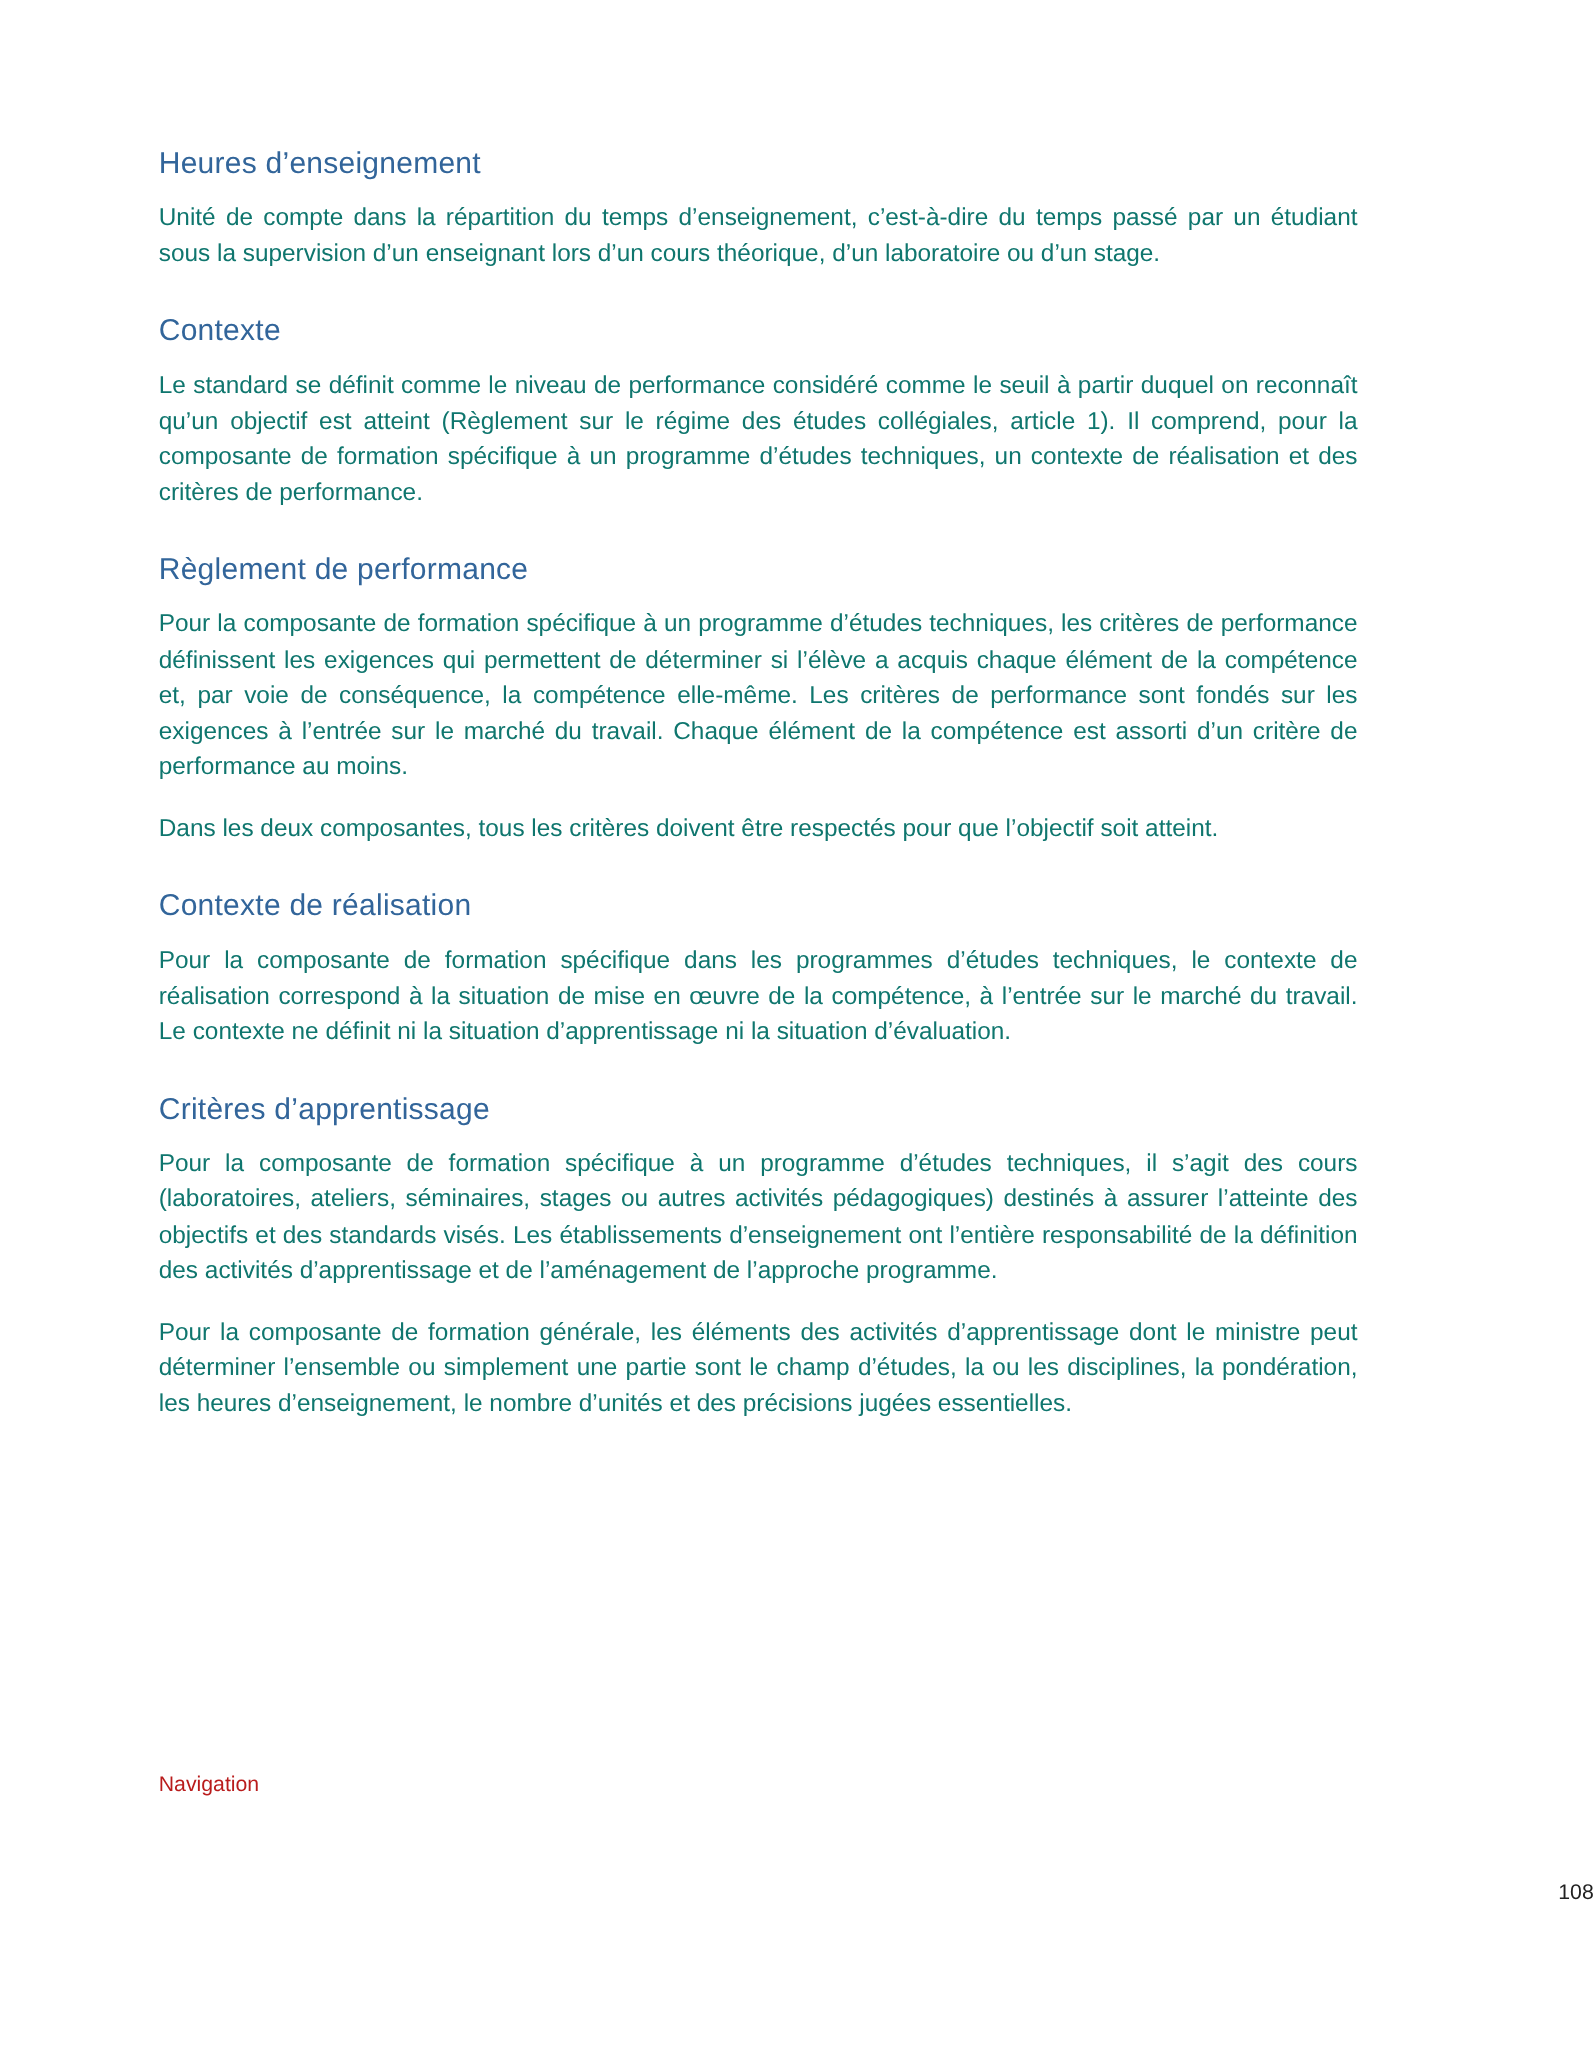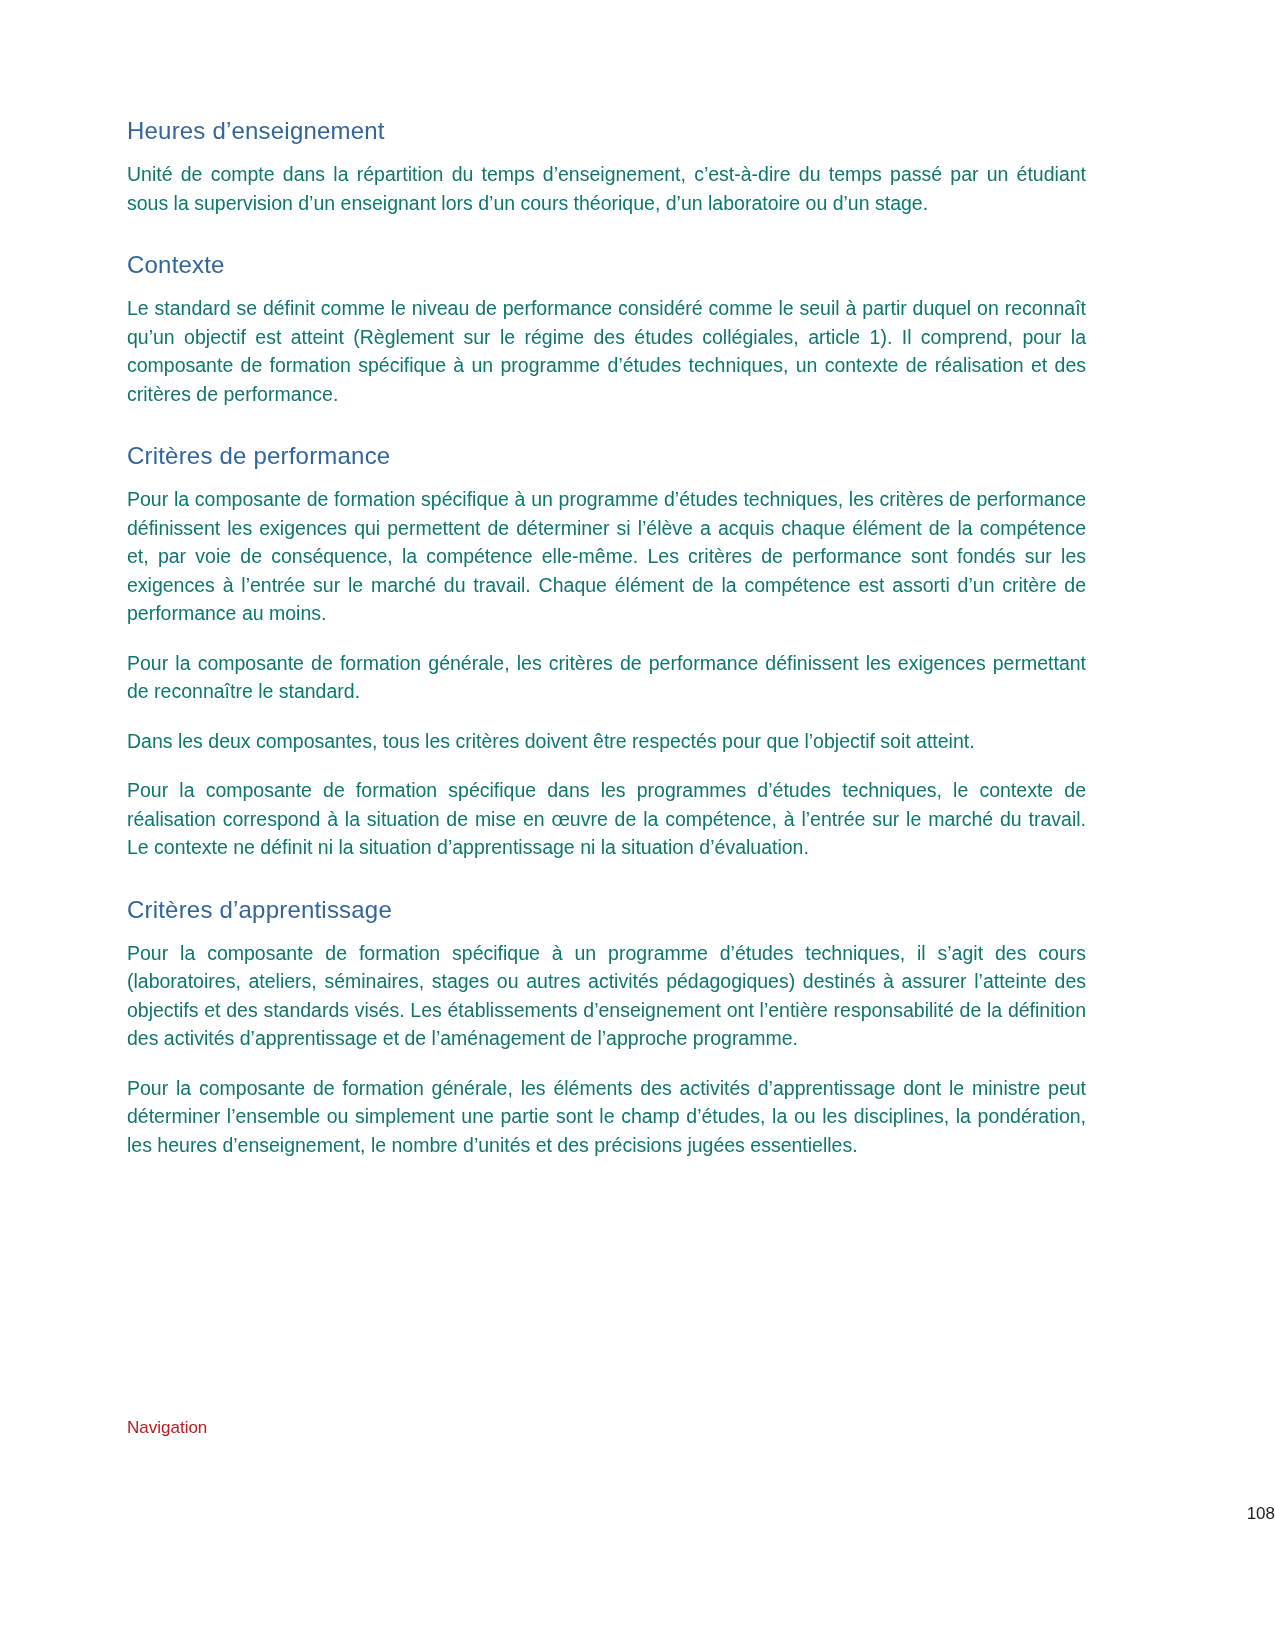--- a/index.html
+++ b/index.html
@@ -67,27 +67,27 @@
     <h2 class="sec-heading">Heures d’enseignement</h2>
     <p class="body-par">Unité de compte dans la répartition du temps d’enseignement, c’est-à-dire du temps passé par un étudiant sous la supervision d’un enseignant lors d’un cours théorique, d’un laboratoire ou d’un stage.</p>
   </section>
 
   <section>
     <h2 class="sec-heading">Contexte</h2>
     <p class="body-par">Le standard se définit comme le niveau de performance considéré comme le seuil à partir duquel on reconnaît qu’un objectif est atteint (Règlement sur le régime des études collégiales, article 1). Il comprend, pour la composante de formation spécifique à un programme d’études techniques, un contexte de réalisation et des critères de performance.</p>
   </section>
 
   <section>
-    <h2 class="sec-heading">Critères de performance</h2>
+    <h2 class="sec-heading">Règlement de performance</h2>
     <p class="body-par">Pour la composante de formation spécifique à un programme d’études techniques, les critères de performance définissent les exigences qui permettent de déterminer si l’élève a acquis chaque élément de la compétence et, par voie de conséquence, la compétence elle-même. Les critères de performance sont fondés sur les exigences à l’entrée sur le marché du travail. Chaque élément de la compétence est assorti d’un critère de performance au moins.</p>
-    <p class="body-par">Pour la composante de formation générale, les critères de performance définissent les exigences permettant de reconnaître le standard.</p>
     <p class="body-par">Dans les deux composantes, tous les critères doivent être respectés pour que l’objectif soit atteint.</p>
   </section>
 
   <section>
+    <h2 class="sec-heading">Contexte de réalisation</h2>
     <p class="body-par">Pour la composante de formation spécifique dans les programmes d’études techniques, le contexte de réalisation correspond à la situation de mise en œuvre de la compétence, à l’entrée sur le marché du travail. Le contexte ne définit ni la situation d’apprentissage ni la situation d’évaluation.</p>
   </section>
 
   <section>
     <h2 class="sec-heading">Critères d’apprentissage</h2>
     <p class="body-par">Pour la composante de formation spécifique à un programme d’études techniques, il s’agit des cours (laboratoires, ateliers, séminaires, stages ou autres activités pédagogiques) destinés à assurer l’atteinte des objectifs et des standards visés. Les établissements d’enseignement ont l’entière responsabilité de la définition des activités d’apprentissage et de l’aménagement de l’approche programme.</p>
     <p class="body-par">Pour la composante de formation générale, les éléments des activités d’apprentissage dont le ministre peut déterminer l’ensemble ou simplement une partie sont le champ d’études, la ou les disciplines, la pondération, les heures d’enseignement, le nombre d’unités et des précisions jugées essentielles.</p>
   </section>
 
   <div class="footer-nav">Navigation</div>

